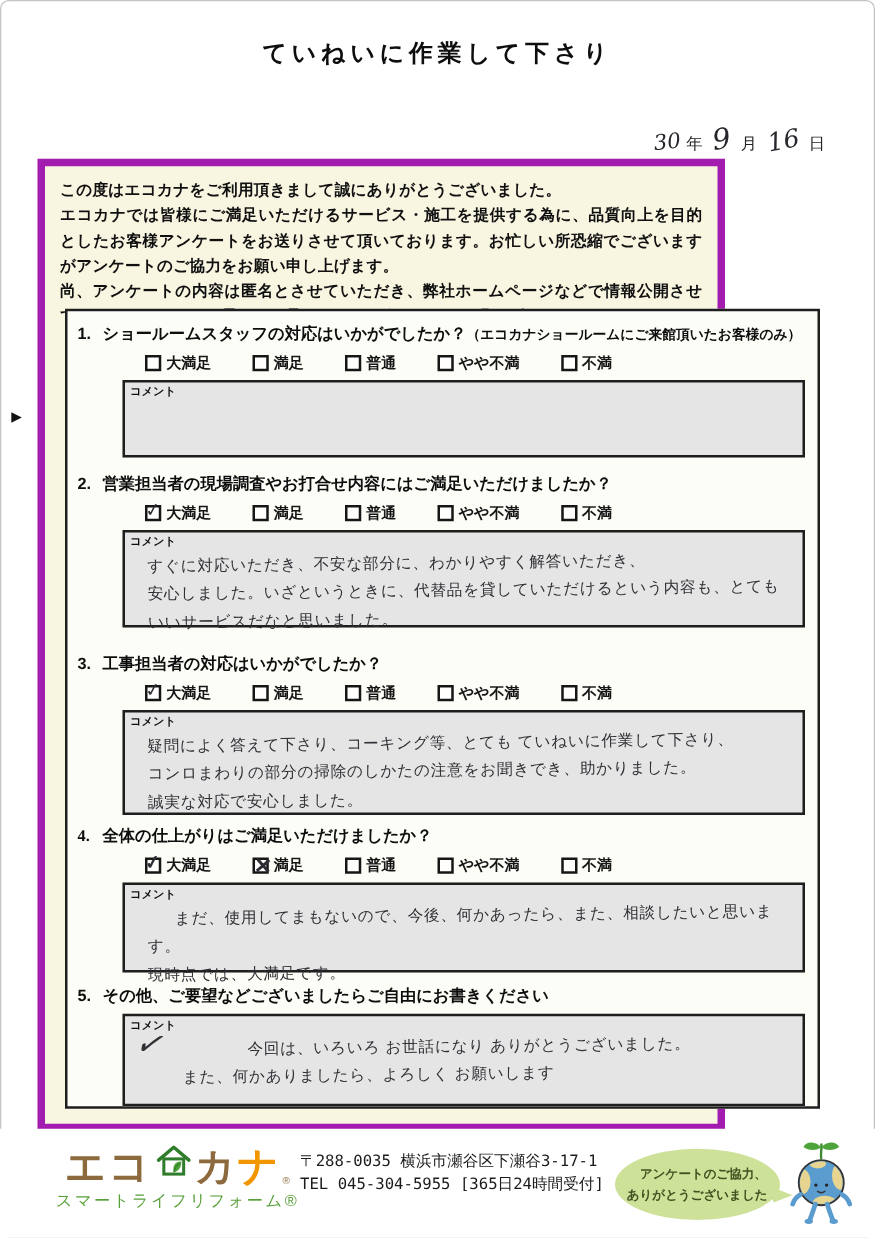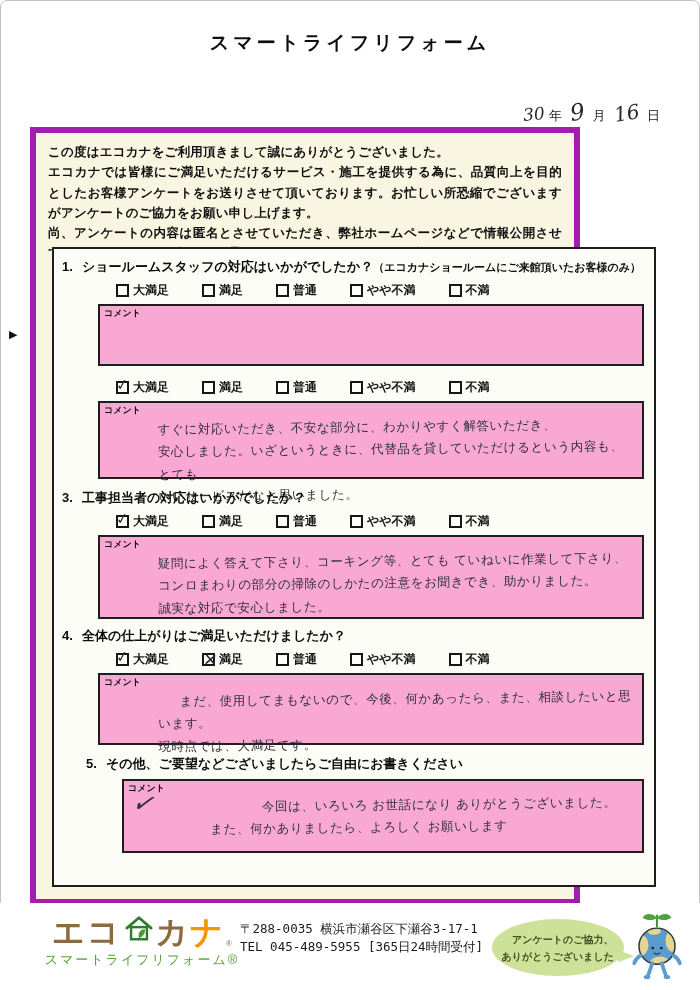--- a/index.html
+++ b/index.html
@@ -55,22 +55,22 @@
   }
   .inner-box {
     position:absolute; left:16px; top:114px;
     width:604px; height:640px;
     border:2px solid #1e1e1e;
     background:#fdfdf7;
     padding:2px 8px 0 8px;
   }
   
   .question { position:relative; }
-  .q1 { margin-top:8px; } .q2 { margin-top:13px; } .q3 { margin-top:11px; }
-  .q4 { margin-top:9px; }  .q5 { margin-top:11px;margin-left:24px; }
+  .q1 { margin-top:8px; } .q2 { margin-top:13px; } .q3 { margin-top:21px; }
+  .q4 { margin-top:9px;font-family:Liberation Serif, serif; }  .q5 { margin-top:11px; }
   .q-head { font-size:13px; font-weight:bold; color:#0d0d0d; line-height:1.3; }
   .q-number { display:inline-block; width:20px; }
   .q-note { font-size:11px; font-weight:bold; }
   .cb-row { margin:6px 0 5px 38px; display:flex; align-items:center; }
   .cb-item { display:flex; align-items:center; margin-right:17px; cursor:default;padding-left:16px; }
   .cb-box {
     position:relative; width:13px; height:13px;
     border:2px solid #161616; background:#fffefc;
     margin-right:4px; flex:none;
   }
@@ -79,22 +79,21 @@
     font-size:15px; font-weight:bold; color:#2d2d33;
     transform:rotate(-8deg);
     font-style:normal;
   }
   .cb-mark-x { left:0px; top:-4px; transform:rotate(4deg) scale(1.15); }
   .cb-label { font-size:12px; font-weight:bold; }
   .comment-box {
     position:relative;
     margin:0 2px 0 36px;
     border:2px solid #1e1e1e;
-    background:#f9a8d4;
-    padding-left:40px;
+    background:#e5e5e5;
   }
   .comment-label {
     position:absolute; top:1px; left:4px;
     font-size:9px; font-weight:bold; color:#111;
   }
   .comment-text {
     padding:13px 10px 2px 18px;
     font-size:12.5px; line-height:1.78; letter-spacing:0.6px;
     color:#303036;
     white-space:pre-line;
@@ -135,21 +134,21 @@
     width:18px; height:13px; background:#cde199;
     clip-path:polygon(0 0, 100% 55%, 15% 100%);
   }
   .mascot { position:absolute; left:628px; top:8px; }
 </style>
 </head>
 <body>
 
 <div class="page-border"></div>
 
-<div class="page-title">スマートライフリフォーム</div>
+<div class="page-title">ていねいに作業して下さり</div>
 
 <div class="date-row">
   <span class="hand hand-year">30</span><span class="unit">年</span><span class="hand hand-month">9</span><span class="unit">月</span><span class="hand hand-day">16</span><span class="unit">日</span>
 </div>
 
 <div class="edge-marker">▶</div>
 
 <div class="form-box">
   <div class="intro">この度はエコカナをご利用頂きまして誠にありがとうございました。
 エコカナでは皆様にご満足いただけるサービス・施工を提供する為に、品質向上を目的としたお客様アンケートをお送りさせて頂いております。お忙しい所恐縮でございますがアンケートのご協力をお願い申し上げます。
@@ -193,20 +192,23 @@
             <span class="cb-label">不満</span>
           </span>
       </div>
       <div class="comment-box" style="height:62px;">
         <span class="comment-label">コメント</span>
         <div class="comment-text"></div>
       </div>
     </div>
 
     <div class="question q2">
+      <div class="q-head">
+        <span class="q-number">2.</span><span>営業担当者の現場調査やお打合せ内容にはご満足いただけましたか？</span>
+      </div>
       <div class="cb-row">
         <span class="cb-item">
             <span class="cb-box">
               <span class="cb-mark">✓</span>
             </span>
             <span class="cb-label">大満足</span>
           </span>
         <span class="cb-item">
             <span class="cb-box">
               <span class="cb-mark"></span>
@@ -357,21 +359,21 @@
       </span>
       <span class="logo-txt">カ</span>
       <span class="logo-txt orange">ナ</span>
       <span class="logo-reg">®</span>
     </div>
     <div class="logo-sub">スマートライフリフォーム®</div>
   </div>
 
   <div class="contact">
     <div>〒288-0035 横浜市瀬谷区下瀬谷3-17-1</div>
-    <div>TEL 045-489-5955 [365日24時間受付]</div>
+    <div>TEL 045-304-5955 [365日24時間受付]</div>
   </div>
 
   <div class="bubble">
     <span>アンケートのご協力、
 ありがとうございました！</span>
     <span class="bubble-tail"></span>
   </div>
 
   <div class="mascot">
     <svg width="58" height="76" viewBox="0 0 60 80">

